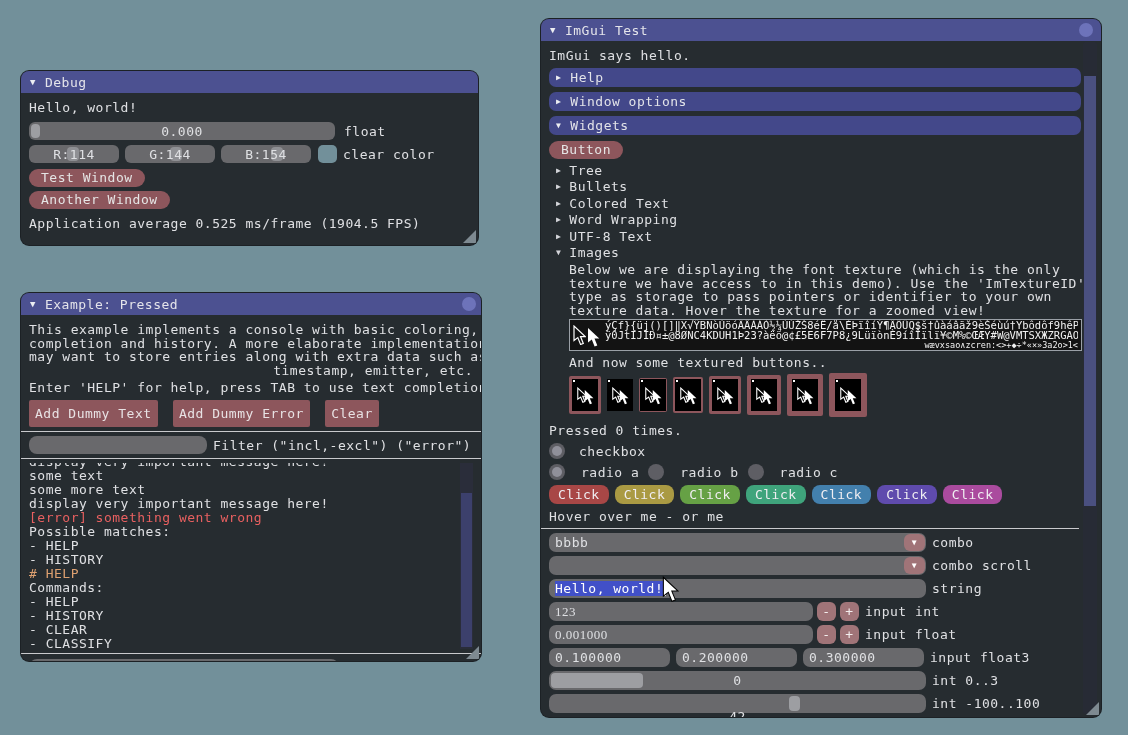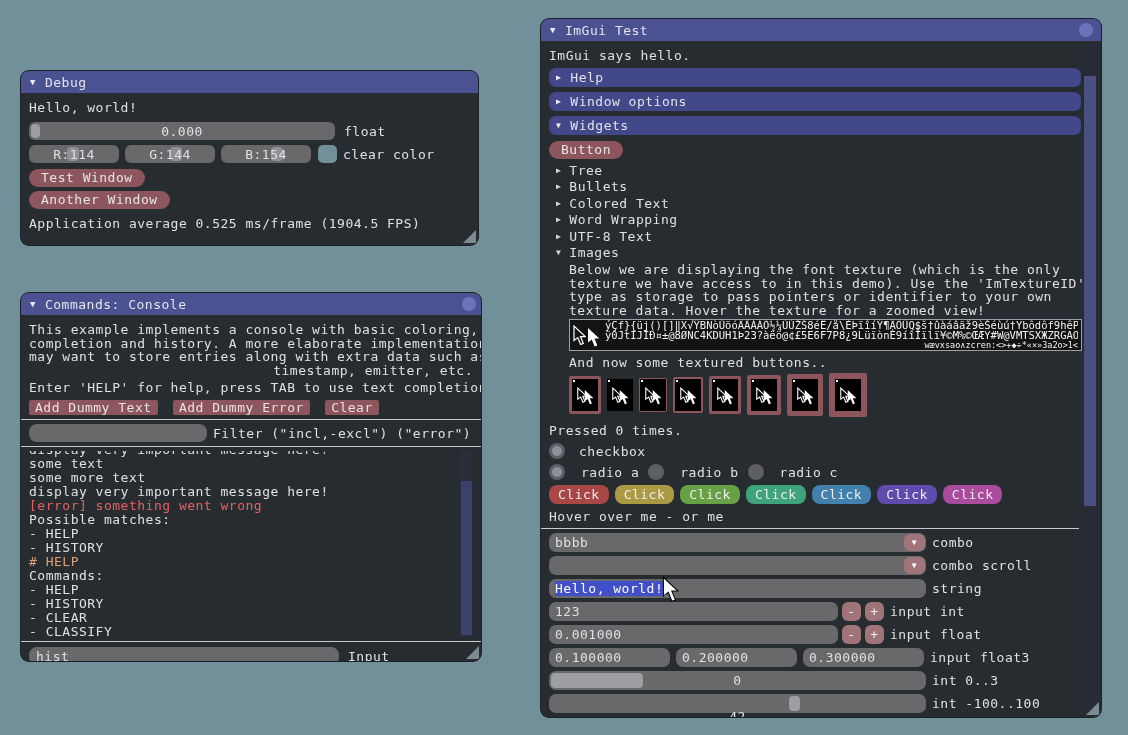--- a/index.html
+++ b/index.html
@@ -57,21 +57,21 @@
   .grip {
     position:absolute; right:2px; bottom:2px; width:0; height:0;
     border-style:solid; border-width:0 0 13px 13px;
     border-color:transparent transparent #7e8a91 transparent;
   }
 
   
   .para div { line-height:13.5px; white-space:nowrap; }
   .sbtn {
     display:inline-block; background:#8d565c; color:#e8e2e4;
-    border-radius:2px; padding:1px 6px; line-height:13px;
+    border-radius:2px; padding:7px 6px; line-height:13px;
     margin-right:7px; white-space:nowrap;
   }
   .sep { height:1px; background:#c9cacd; margin:4px -8px; }
   .f-filter { width:178px; border-radius:8px; }
   .log { position:relative; overflow:hidden; height:186px; margin-top:1px; padding-right:18px; }
   .loglines { margin-top:-8px; }
   .logline { line-height:14px; white-space:nowrap; }
   .logline.error { color:#e86060; }
   .logline.match { color:#dda070; }
   .csb {
@@ -120,21 +120,21 @@
   .radiogrp { display:flex; align-items:center; gap:16px; }
   .clickrow { display:flex; gap:6px; margin-top:5px; }
   .click { padding:2px 9px; border-radius:8px; color:#f0eef2; line-height:15px; }
   .frow { display:flex; align-items:center; margin-top:4px; height:19px; }
   .field {
     width:377px; height:19px; background:#69696c; border-radius:7px;
     position:relative; display:flex; align-items:center;
     padding-left:6px; white-space:nowrap;
   }
   .field.center { justify-content:center; padding-left:0; }
-  .field.short { width:289px; }
+  .field.short { width:264px;font-family:Liberation Serif, serif; }
   .field.f3 { width:121px; margin-right:6px; }
   .combo-btn {
     position:absolute; right:1px; top:1px; width:21px; height:17px;
     background:#a07478; border-radius:6px;
     display:flex; align-items:center; justify-content:center;
     font-size:8px; color:#fff;
   }
   .spin {
     width:19px; height:19px; background:#a07478; border-radius:6px;
     margin-left:4px; display:flex; align-items:center; justify-content:center;
@@ -196,21 +196,21 @@
     <div style="margin-top:4px;"><span class="btn">Another Window</span></div>
 
     <div class="line" style="margin-top:8px;">Application average 0.525 ms/frame (1904.5 FPS)</div>
   </div>
   <div class="grip"></div>
 </div>
 
 <div class="window w-console">
   <div class="titlebar">
     <span class="tb-arrow">▼</span>
-    <span>Commands: Console</span>
+    <span>Example: Pressed</span>
     <span class="collapse-circle"></span>
   </div>
   <div class="content">
     <div class="para" style="margin-top:2px;text-align:right;">
       <div>This example implements a console with basic coloring,</div>
       <div>completion and history. A more elaborate implementation</div>
       <div>may want to store entries along with extra data such as</div>
       <div>timestamp, emitter, etc.</div>
     </div>
     <div class="line">Enter 'HELP' for help, press TAB to use text completion.</div>

